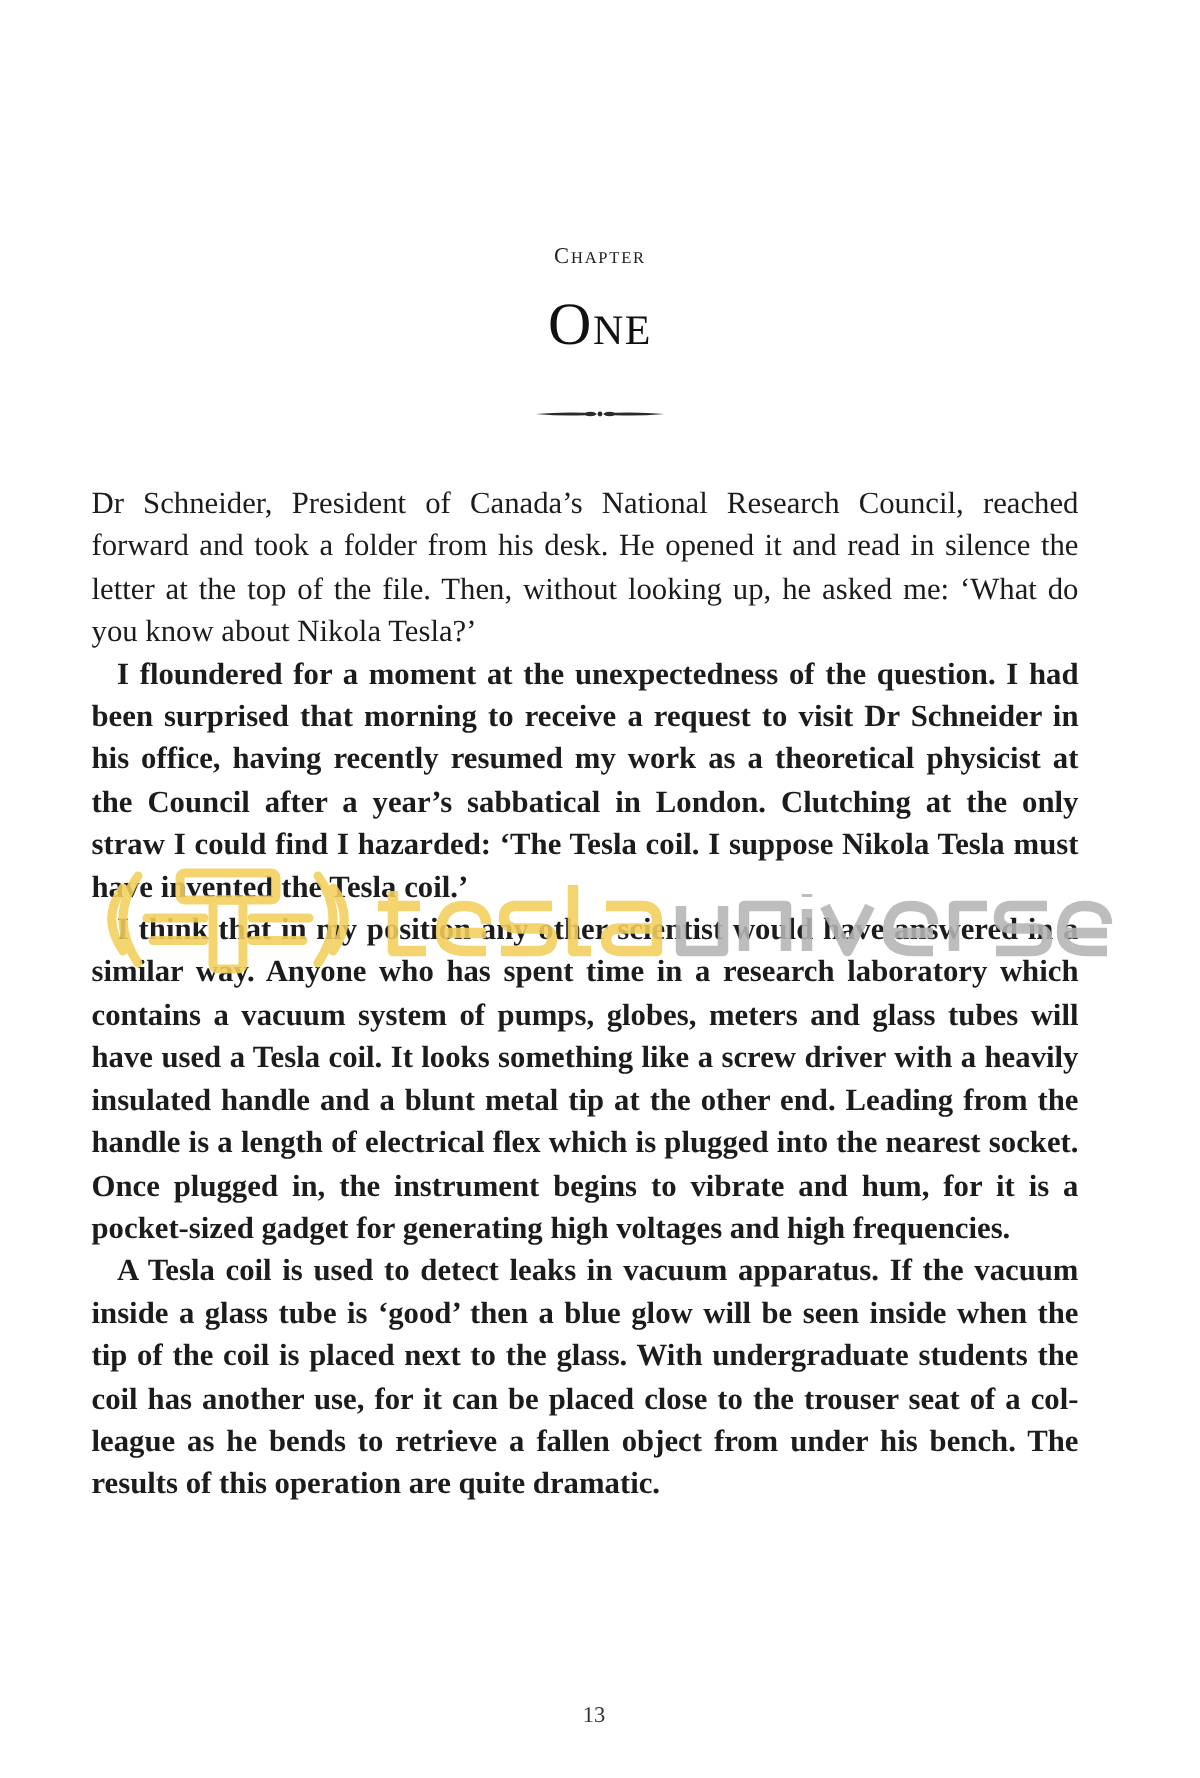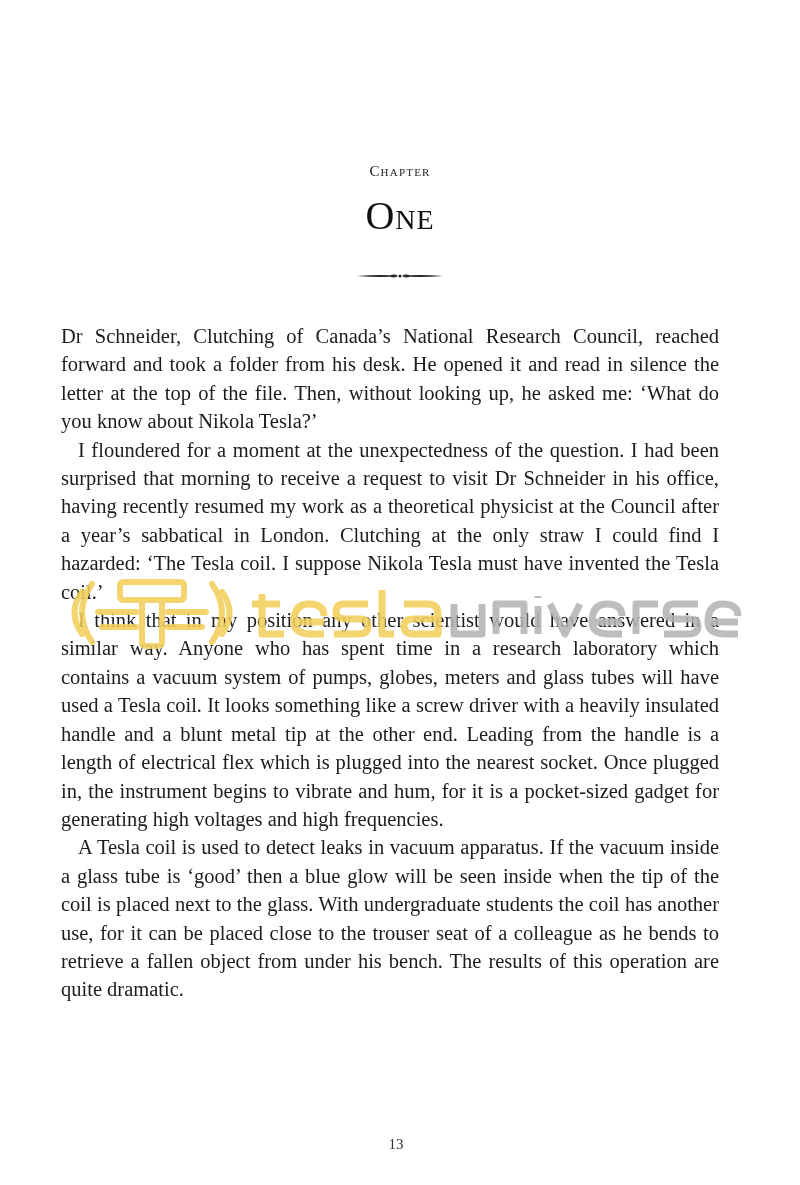--- a/index.html
+++ b/index.html
@@ -60,20 +60,21 @@
       line-height: 28.4px;
       text-align: justify;
       color: #1c1c1c;
     }
     .body-text p {
       margin: 0;
       text-indent: 0;
     }
     .body-text p.indent {
       text-indent: 17px;
+      font-weight: bold;
     }
     .page-number {
       position: absolute;
       top: 1112px;
       left: 0;
       width: 792px;
       text-align: center;
       font-size: 15px;
       color: #333;
     }
@@ -95,21 +96,21 @@
   <div class="chapter-label">Chapter</div>
   <div class="chapter-number">One</div>
 
   <svg class="ornament" viewBox="0 0 90 10">
     <path d="M2 5 Q20 3.5 35 4.2 Q40 2.5 43 5 Q40 7.5 35 5.8 Q20 6.5 2 5 Z" fill="#2a2a2a"></path>
     <path d="M88 5 Q70 3.5 55 4.2 Q50 2.5 47 5 Q50 7.5 55 5.8 Q70 6.5 88 5 Z" fill="#2a2a2a"></path>
     <circle cx="45" cy="5" r="1.6" fill="#2a2a2a"></circle>
   </svg>
 
   <div class="body-text">
-    <p>Dr Schneider, Clutching of Canada’s National Research Council, reached forward and took a folder from his desk. He opened it and read in silence the letter at the top of the file. Then, without looking up, he asked me: ‘What do you know about Nikola Tesla?’</p>
+    <p>Dr Schneider, President of Canada’s National Research Council, reached forward and took a folder from his desk. He opened it and read in silence the letter at the top of the file. Then, without looking up, he asked me: ‘What do you know about Nikola Tesla?’</p>
     <p class="indent">I floundered for a moment at the unexpectedness of the question. I had been surprised that morning to receive a request to visit Dr Schneider in his office, having recently resumed my work as a theoretical physicist at the Council after a year’s sabbatical in London. Clutching at the only straw I could find I hazarded: ‘The Tesla coil. I suppose Nikola Tesla must have invented the Tesla coil.’</p>
     <p class="indent">I think that in my position any other scientist would have answered in a similar way. Anyone who has spent time in a research laboratory which contains a vacuum system of pumps, globes, meters and glass tubes will have used a Tesla coil. It looks something like a screw driver with a heav­ily insulated handle and a blunt metal tip at the other end. Leading from the handle is a length of electrical flex which is plugged into the nearest socket. Once plugged in, the instrument begins to vibrate and hum, for it is a pocket-sized gadget for generating high voltages and high frequencies.</p>
     <p class="indent">A Tesla coil is used to detect leaks in vacuum apparatus. If the vacuum inside a glass tube is ‘good’ then a blue glow will be seen inside when the tip of the coil is placed next to the glass. With undergraduate students the coil has another use, for it can be placed close to the trouser seat of a col­league as he bends to retrieve a fallen object from under his bench. The results of this operation are quite dramatic.</p>
   </div>
 
   <svg class="watermark" viewBox="0 0 680 80">
 
     <g fill="none" stroke="#f2cf5b" stroke-width="6" stroke-linecap="round">
       <path d="M20 20 Q5 40 20 62"></path>
       <path d="M30 12 Q10 40 30 70"></path>

